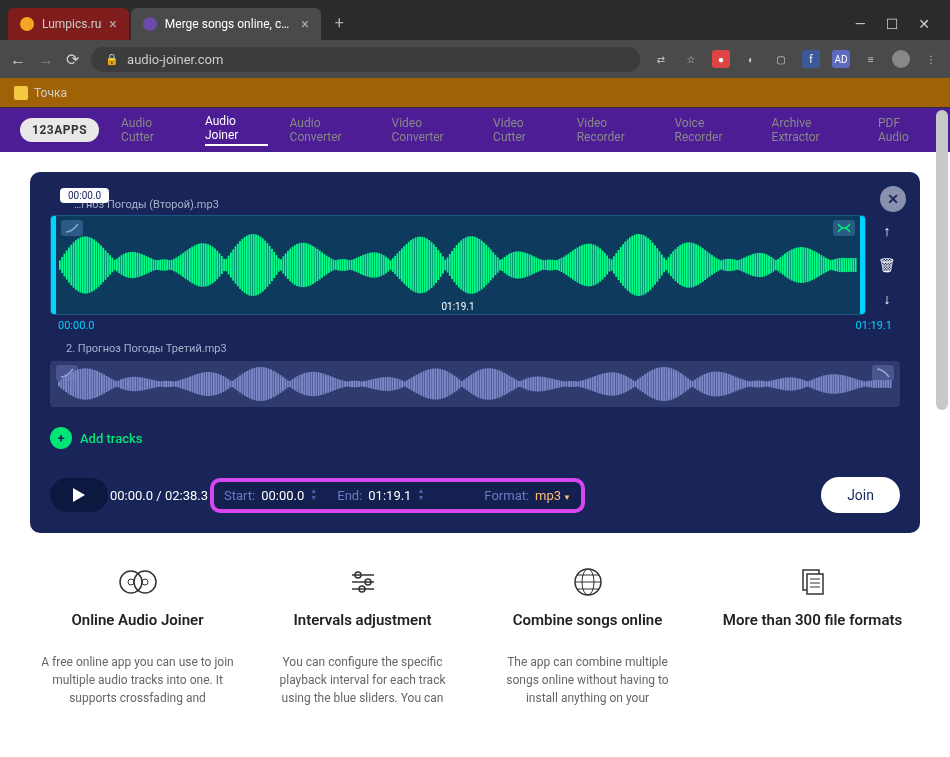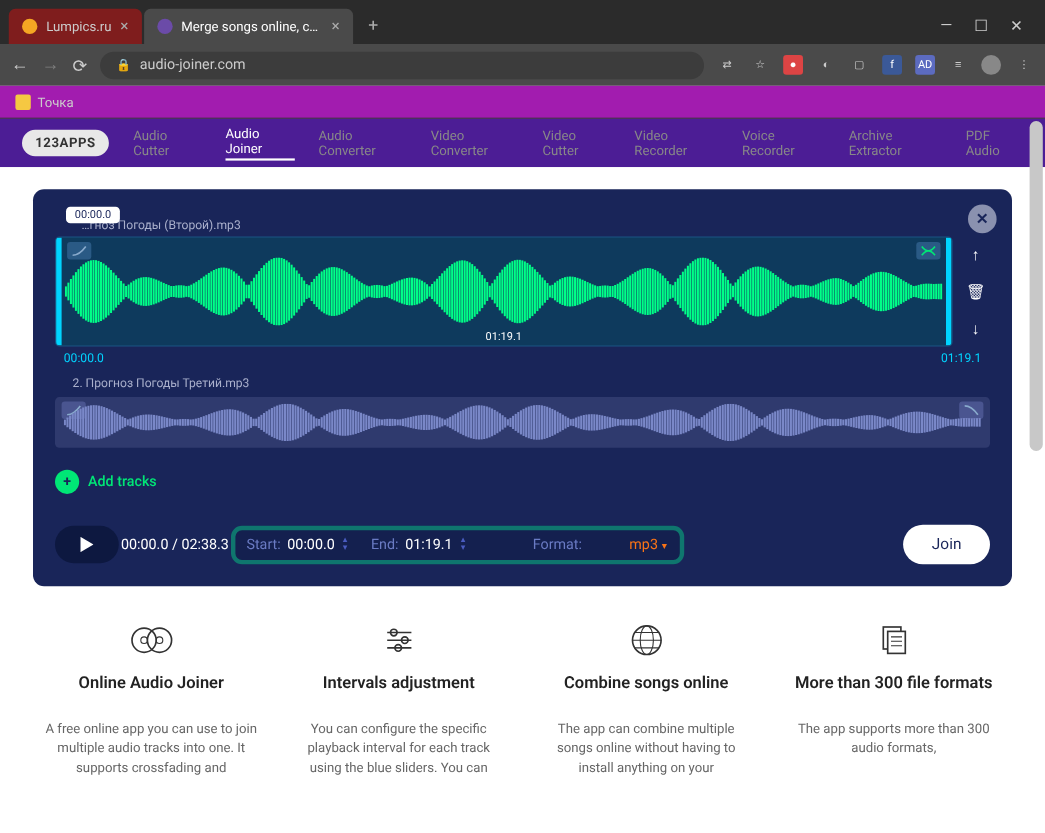--- a/index.html
+++ b/index.html
@@ -17,21 +17,21 @@
 .window-controls { margin-left: auto; display: flex; gap: 20px; color: #ccc; padding: 0 12px 8px; }
 .window-controls span { cursor: pointer; font-size: 14px; }
 
 .toolbar { background: #4a4a4a; height: 38px; display: flex; align-items: center; padding: 0 10px; gap: 12px; }
 .nav-btn { color: #ccc; font-size: 16px; cursor: pointer; }
 .url-bar { flex: 1; background: #3c3c3c; border-radius: 16px; padding: 5px 14px; display: flex; align-items: center; gap: 8px; color: #ccc; font-size: 13px; }
 .lock { font-size: 11px; }
 .ext-icons { display: flex; gap: 12px; align-items: center; }
 .ext-icon { width: 18px; height: 18px; border-radius: 3px; display: flex; align-items: center; justify-content: center; font-size: 10px; color: #fff; }
 
-.bookmarks { background: #a21caf; height: 30px; display: flex; align-items: center; padding: 0 14px; gap: 6px; color: #ccc; font-size: 12px; border-bottom: 1px solid #333; }
+.bookmarks { background: #a16207; height: 30px; display: flex; align-items: center; padding: 0 14px; gap: 6px; color: #ccc; font-size: 12px; border-bottom: 1px solid #333; }
 .bm-icon { width: 14px; height: 14px; background: #f5c842; border-radius: 2px; }
 
 
 .site-nav { background: #4c1d95; height: 44px; display: flex; align-items: center; padding: 0 20px; gap: 22px; }
 .logo { background: #e8e8e8; color: #333; padding: 5px 12px; border-radius: 14px; font-weight: 700; font-size: 12px; letter-spacing: 0.5px; }
 .nav-link { color: #888; font-size: 12px; cursor: pointer; }
 .nav-link.active { color: #fff; border-bottom: 2px solid #fff; padding-bottom: 2px; }
 
 
 .page { background: #fff; padding: 20px 30px; position: relative; }
@@ -62,26 +62,26 @@
 .track2 .fade-btn.tr { top: 4px; right: 6px; }
 .track2 .waveform { top: 6px; bottom: 6px; }
 
 .add-tracks { display: inline-flex; align-items: center; gap: 8px; background: transparent; color: #00e676; font-size: 13px; font-weight: 500; margin-top: 20px; cursor: pointer; border: none; }
 .add-plus { width: 22px; height: 22px; background: #00e676; border-radius: 50%; color: #192559; display: flex; align-items: center; justify-content: center; font-weight: bold; }
 
 .controls { display: flex; align-items: center; gap: 2px; margin-top: 28px; }
 .play-btn { width: 58px; height: 34px; background: #0d1840; border-radius: 18px; display: flex; align-items: center; justify-content: center; color: #fff; cursor: pointer; }
 .time-display { color: #fff; font-size: 13px; }
 
-.highlighted { border: 4px solid #0f766e; border-radius: 10px; padding: 6px 10px; display: flex; align-items: center; gap: 20px; background: rgba(13,24,64,0.4); }
+.highlighted { border: 4px solid #d946ef; border-radius: 10px; padding: 6px 10px; display: flex; align-items: center; gap: 20px; background: rgba(13,24,64,0.4); }
 .param { display: flex; align-items: center; gap: 6px; font-size: 13px; }
 .param-label { color: #6a7bc4; }
 .param-val { color: #fff; }
 .stepper { display: flex; flex-direction: column; color: #4a5cc0; font-size: 7px; line-height: 7px; cursor: pointer; }
-.fmt-val { color: #f97316; margin-left: 37px; }
+.fmt-val { color: #fdba74; }
 .fmt-val::after { content: " ▼"; font-size: 8px; }
 
 .join-btn { background: #fff; color: #192559; padding: 10px 26px; border-radius: 22px; font-size: 14px; cursor: pointer; border: none; margin-left: auto; }
 
 
 .features { display: flex; gap: 30px; margin-top: 30px; padding: 0 10px; }
 .feature { flex: 1; text-align: center; }
 .feature-icon { font-size: 28px; margin-bottom: 10px; height: 38px; display: flex; align-items: center; justify-content: center; }
 .feature h3 { font-size: 15px; font-weight: 600; margin-bottom: 24px; color: #222; }
 .feature p { font-size: 12px; color: #666; line-height: 1.5; }
@@ -993,18 +993,17 @@
       <div class="feature-icon">
           <svg width="30" height="30">
             <rect x="5" y="3" width="16" height="20" fill="none" stroke="#333" stroke-width="1.5"></rect>
             <rect x="9" y="7" width="16" height="20" fill="#fff" stroke="#333" stroke-width="1.5"></rect>
             <line x1="12" y1="12" x2="22" y2="12" stroke="#333"></line>
             <line x1="12" y1="16" x2="22" y2="16" stroke="#333"></line>
             <line x1="12" y1="20" x2="22" y2="20" stroke="#333"></line>
           </svg>
         </div>
       <h3>More than 300 file formats</h3>
-      <p>The app supports more than 300 audio formats,</p>
     </div>
   </div>
 </div>
 
 <div class="scrollbar"></div>
 
 </body></html>

